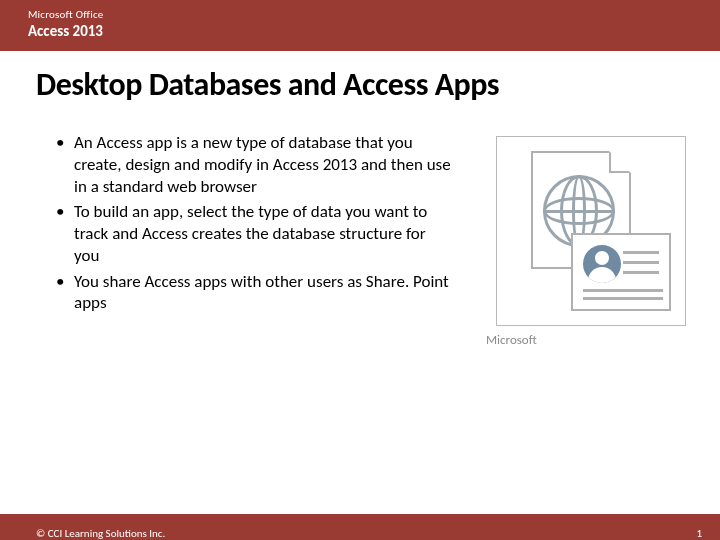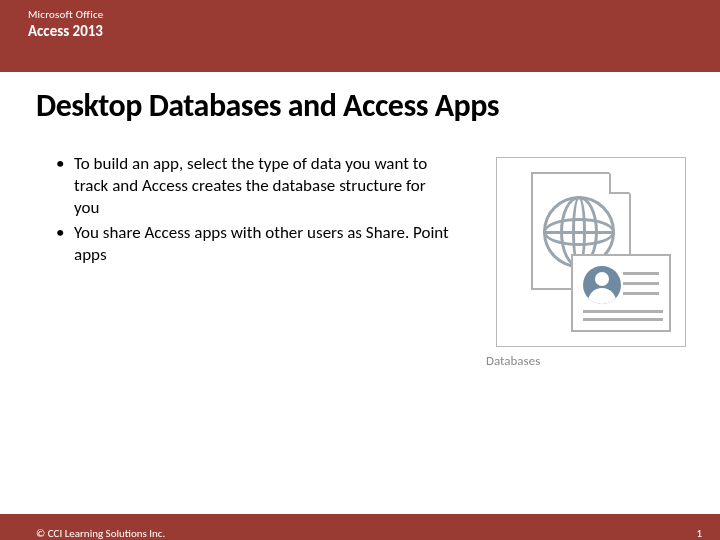--- a/index.html
+++ b/index.html
@@ -10,21 +10,21 @@
     body {
       width: 720px;
       height: 540px;
       font-family: Calibri, Arial, sans-serif;
       background: #fff;
       position: relative;
       overflow: hidden;
     }
     .header-band {
       background: #9a3b33;
-      height: 72px;
+      height: 51px;
       padding: 8px 44px 6px 28px;
       color: #fff;
     }
     .header-brand {
       font-size: 11px;
       font-weight: 400;
       letter-spacing: 0.2px;
     }
     .header-product {
       font-size: 15px;
@@ -232,20 +232,21 @@
   <div class="header-brand">Microsoft Office</div>
   <div class="header-product">Access 2013</div>
 </div>
 
 <div class="title-area">
   <h1 class="slide-title">Desktop Databases and Access Apps</h1>
 </div>
 
 <div class="body-area">
   <ul class="bullets">
+    <li>An Access app is a new type of database that you create, design and modify in Access 2013 and then use in a standard web browser</li>
     <li>To build an app, select the type of data you want to track and Access creates the database structure for you</li>
     <li>You share Access apps with other users as Share. Point apps</li>
   </ul>
   <div class="figure">
     <div class="tile">
       <div class="sheet-back">
         <div class="fold"></div>
       </div>
       <div class="globe">
         <div class="v1"></div>
@@ -258,20 +259,20 @@
           <div class="avatar-head"></div>
           <div class="avatar-body"></div>
         </div>
         <div class="line l1"></div>
         <div class="line l2"></div>
         <div class="line l3"></div>
         <div class="line l4"></div>
         <div class="line l5"></div>
       </div>
     </div>
-    <div class="caption">Databases</div>
+    <div class="caption">Microsoft</div>
   </div>
 </div>
 
 <div class="footer-band">
   <span>© CCI Learning Solutions Inc.</span>
   <span>1</span>
 </div>
 
 </body></html>

